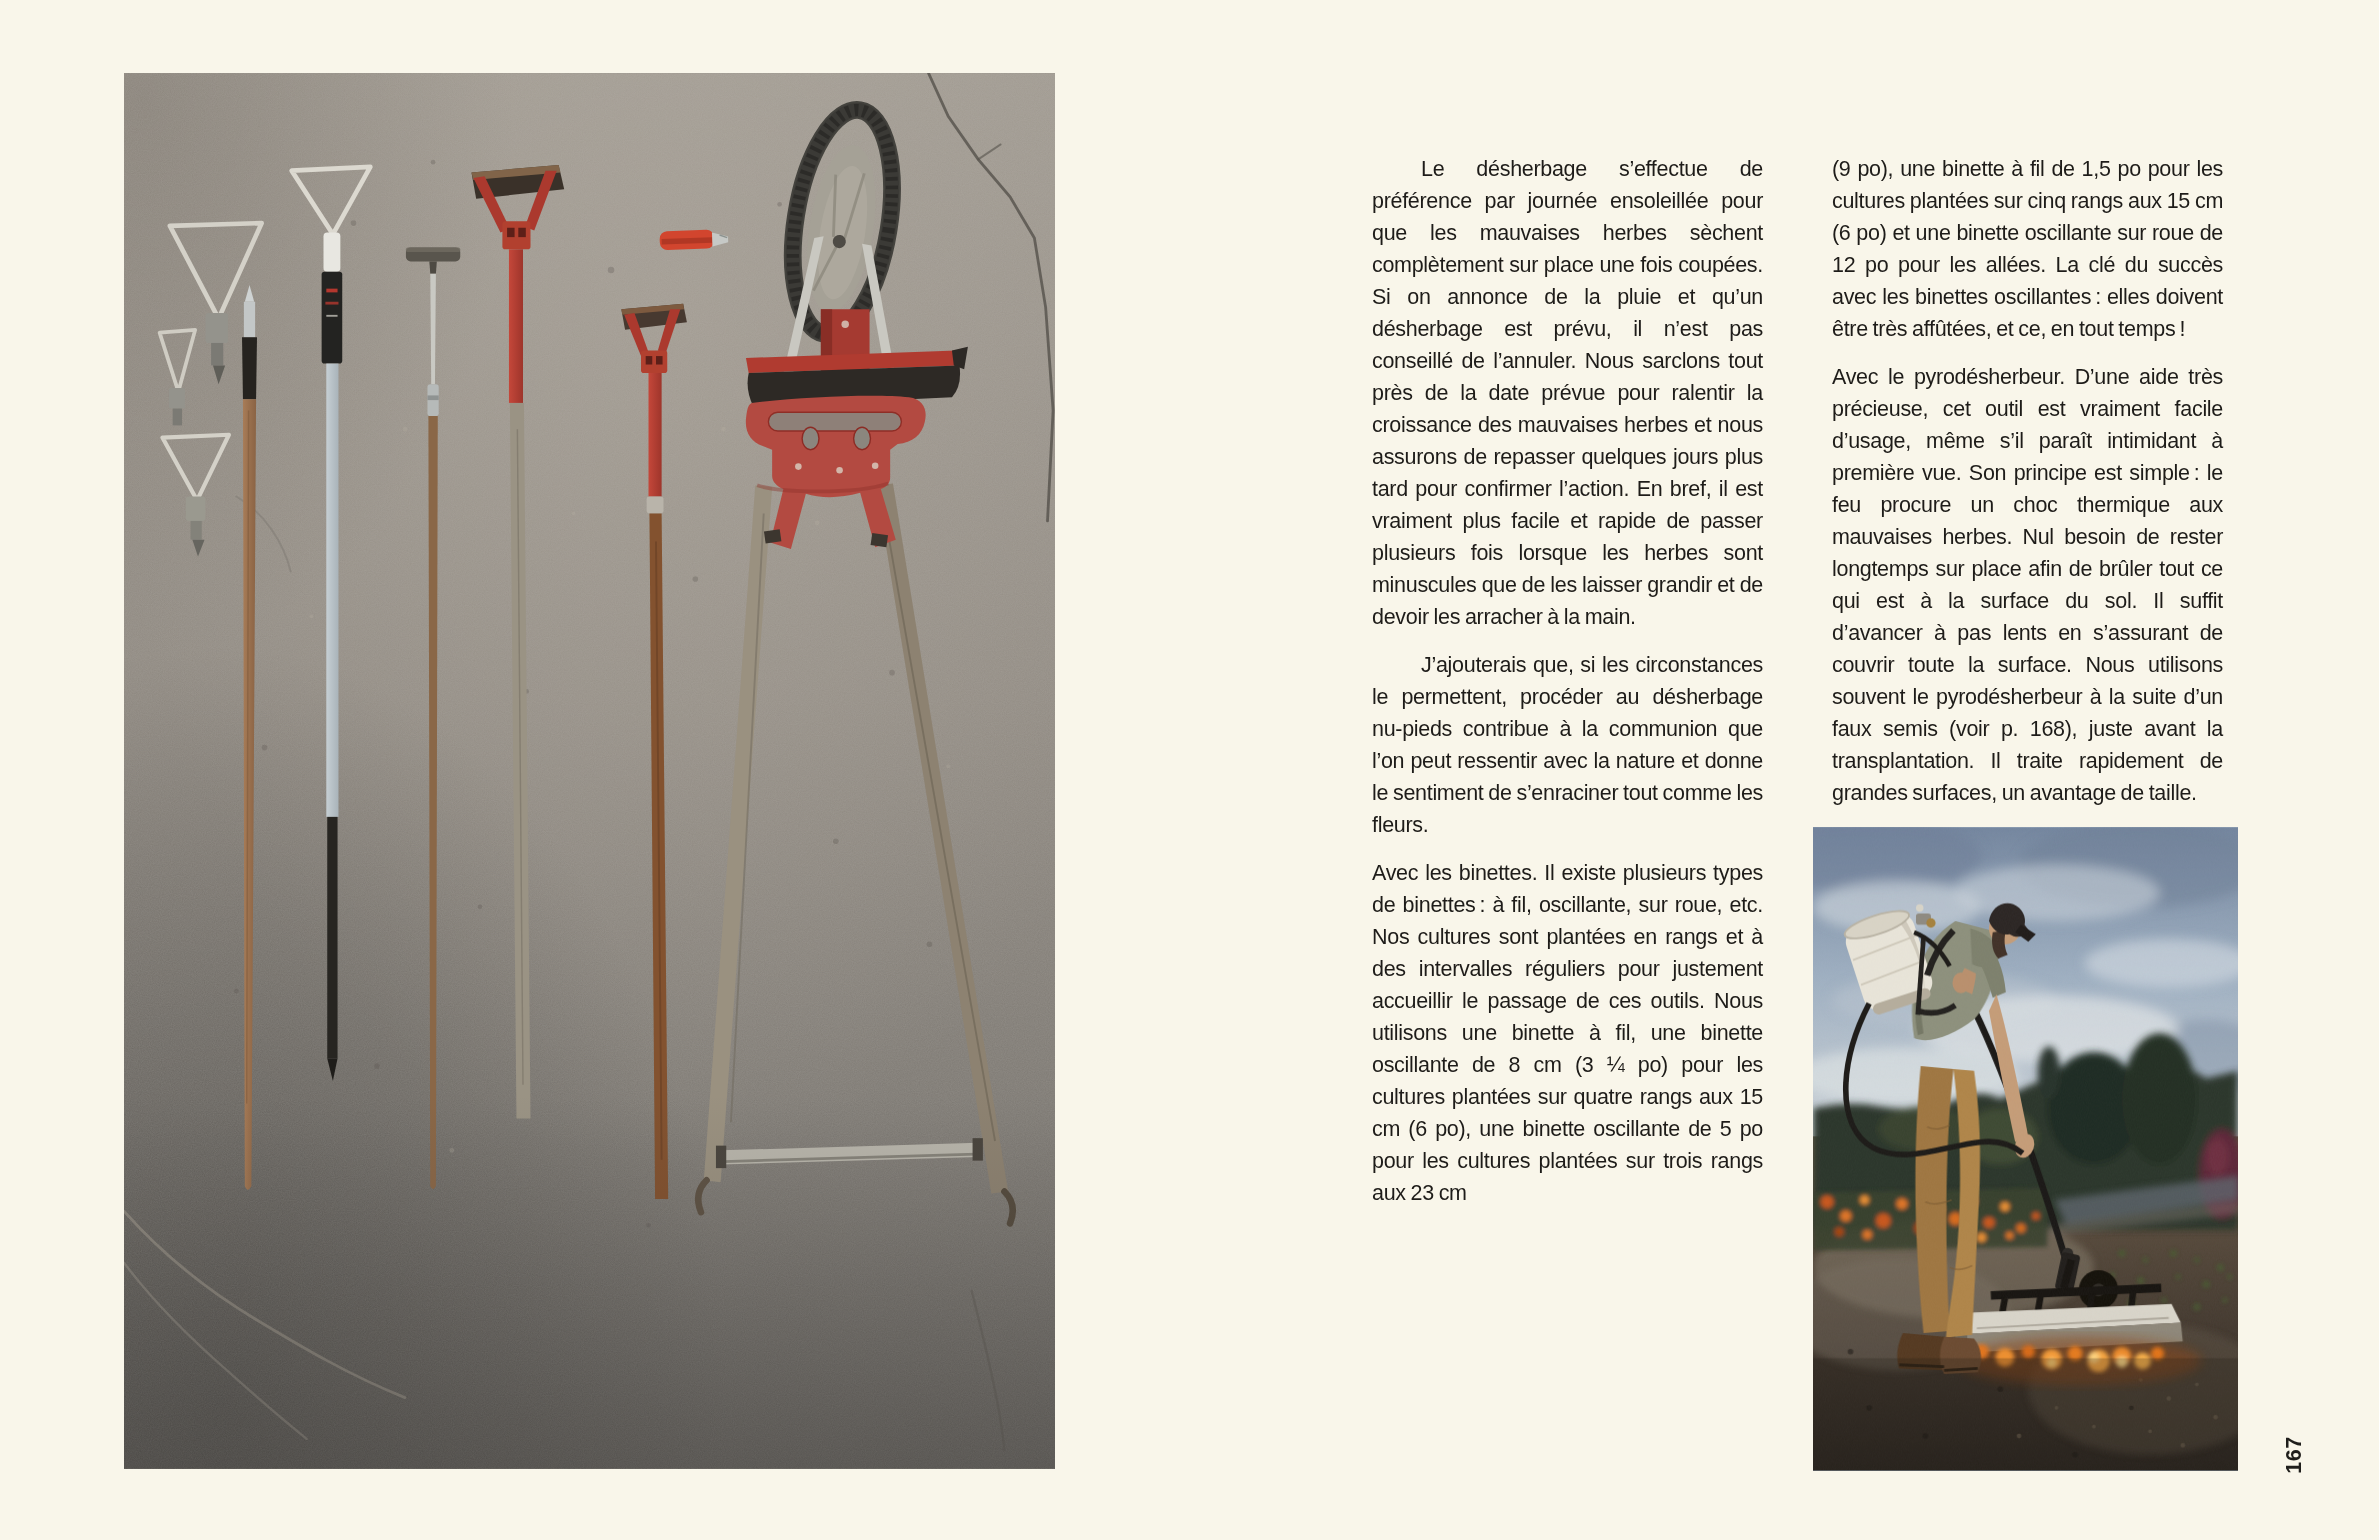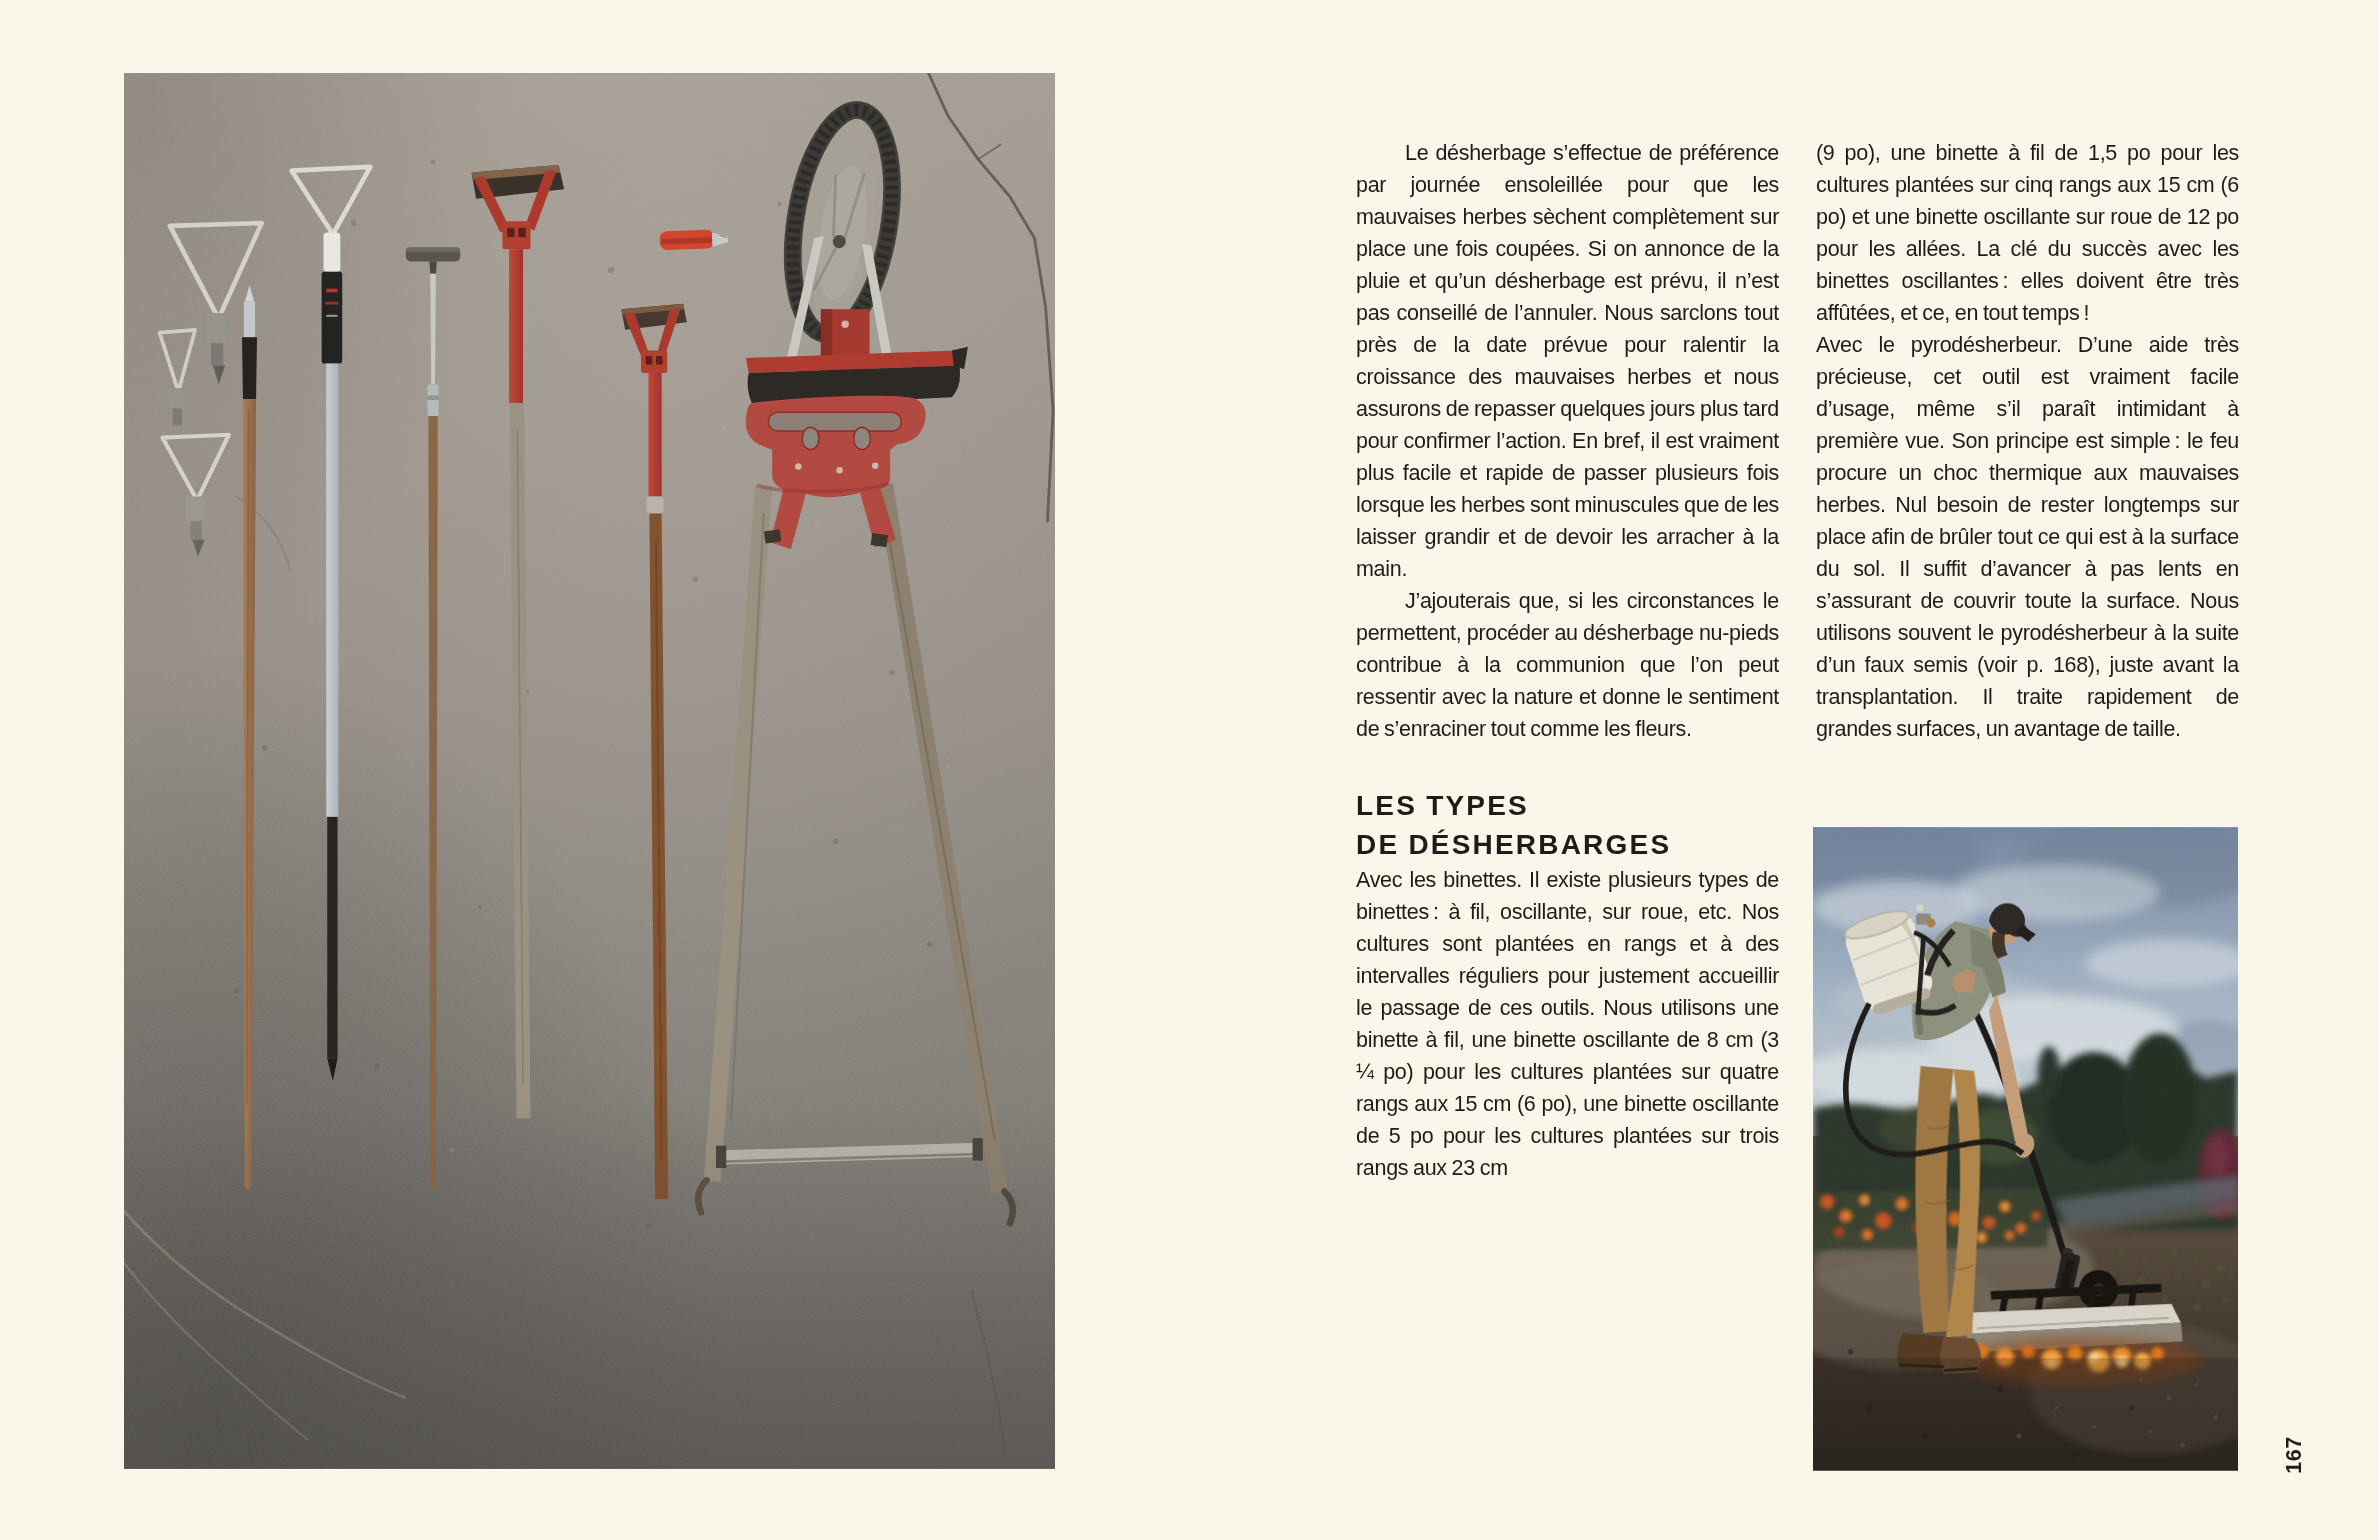--- a/index.html
+++ b/index.html
@@ -11,21 +11,21 @@
   .photo{position:absolute;overflow:hidden;background:#8f8a82}
   #photo-left{left:124px;top:73px;width:931px;height:1396px}
   #photo-right{left:1813px;top:827px;width:425px;height:644px;z-index:3;background:#9fb0c2}
   .col{
     position:absolute;top:137px;width:423px;
     font-size:21.5px;line-height:32px;letter-spacing:-0.3px;word-spacing:-0.9px;
     text-align:justify;
   }
   #col1{left:1356px}
   #col2{left:1816px}
-  .col p{margin:0}
+  .col p{margin:16px}
   .indent{text-indent:49px}
   .sec{
     font-size:28px;line-height:39px;font-weight:700;letter-spacing:2.2px;
     margin:0;text-align:left;
   }
   .mt-h1{margin-top:41px}
   .mt-p3{margin-top:22.5px}
   .mt-h2{margin-top:20.6px}
   .mt-p4{margin-top:36px}
   .mt-c2p2{margin-top:32px}
@@ -250,24 +250,20 @@
     <rect x="798" y="492" width="17" height="13" fill="#3c362f" transform="rotate(8 806 498)"></rect>
   </g>
 
   <rect y="1090" width="994" height="400" fill="url(#vign)"></rect>
 </svg>
 </div>
 
 <div class="col" id="col1">
   <p class="indent">Le désherbage s’effectue de préférence par journée ensoleillée pour que les mauvaises herbes sèchent complètement sur place une fois coupées. Si on annonce de la pluie et qu’un désherbage est prévu, il n’est pas conseillé de l’annuler. Nous sarclons tout près de la date prévue pour ralentir la croissance des mauvaises herbes et nous assurons de repasser quelques jours plus tard pour confirmer l’action. En bref, il est vraiment plus facile et rapide de passer plusieurs fois lorsque les herbes sont minuscules que de les laisser grandir et de devoir les arracher à la main.</p>
   <p class="indent">J’ajouterais que, si les circonstances le permettent, procéder au désherbage nu-pieds contribue à la communion que l’on peut ressentir avec la nature et donne le sentiment de s’enraciner tout comme les fleurs.</p>
-  <h2 class="sec mt-h1">
-    <span>LES TYPES</span><br>
-    <span>DE DÉSHERBARGES</span>
-  </h2>
   <p class="mt-p4"><strong class="lead">Avec les binettes.</strong><span> Il existe plusieurs types de binettes : à fil, oscillante, sur roue, etc. Nos cultures sont plantées en rangs et à des intervalles réguliers pour justement accueillir le passage de ces outils. Nous utilisons une binette à fil, une binette oscillante de 8 cm (3 ¼ po) pour les cultures plantées sur quatre rangs aux 15 cm (6 po), une binette oscillante de 5 po pour les cultures plantées sur trois rangs aux 23 cm</span></p>
 </div>
 
 <div class="col" id="col2">
   <p>(9 po), une binette à fil de 1,5 po pour les cultures plantées sur cinq rangs aux 15 cm (6 po) et une binette oscillante sur roue de 12 po pour les allées. La clé du succès avec les binettes oscillantes : elles doivent être très affûtées, et ce, en tout temps !</p>
   <p class="mt-c2p2"><strong class="lead">Avec le pyrodésherbeur.</strong><span> D’une aide très précieuse, cet outil est vraiment facile d’usage, même s’il paraît intimidant à première vue. Son principe est simple : le feu procure un choc thermique aux mauvaises herbes. Nul besoin de rester longtemps sur place afin de brûler tout ce qui est à la surface du sol. Il suffit d’avancer à pas lents en s’assurant de couvrir toute la surface. Nous utilisons souvent le pyrodésherbeur à la suite d’un faux semis (voir p. 168), juste avant la transplantation. Il traite rapidement de grandes surfaces, un avantage de taille.</span></p>
 </div>
 
 <div class="photo" id="photo-right">
 <svg width="425" height="644" viewBox="0 0 454 687">

